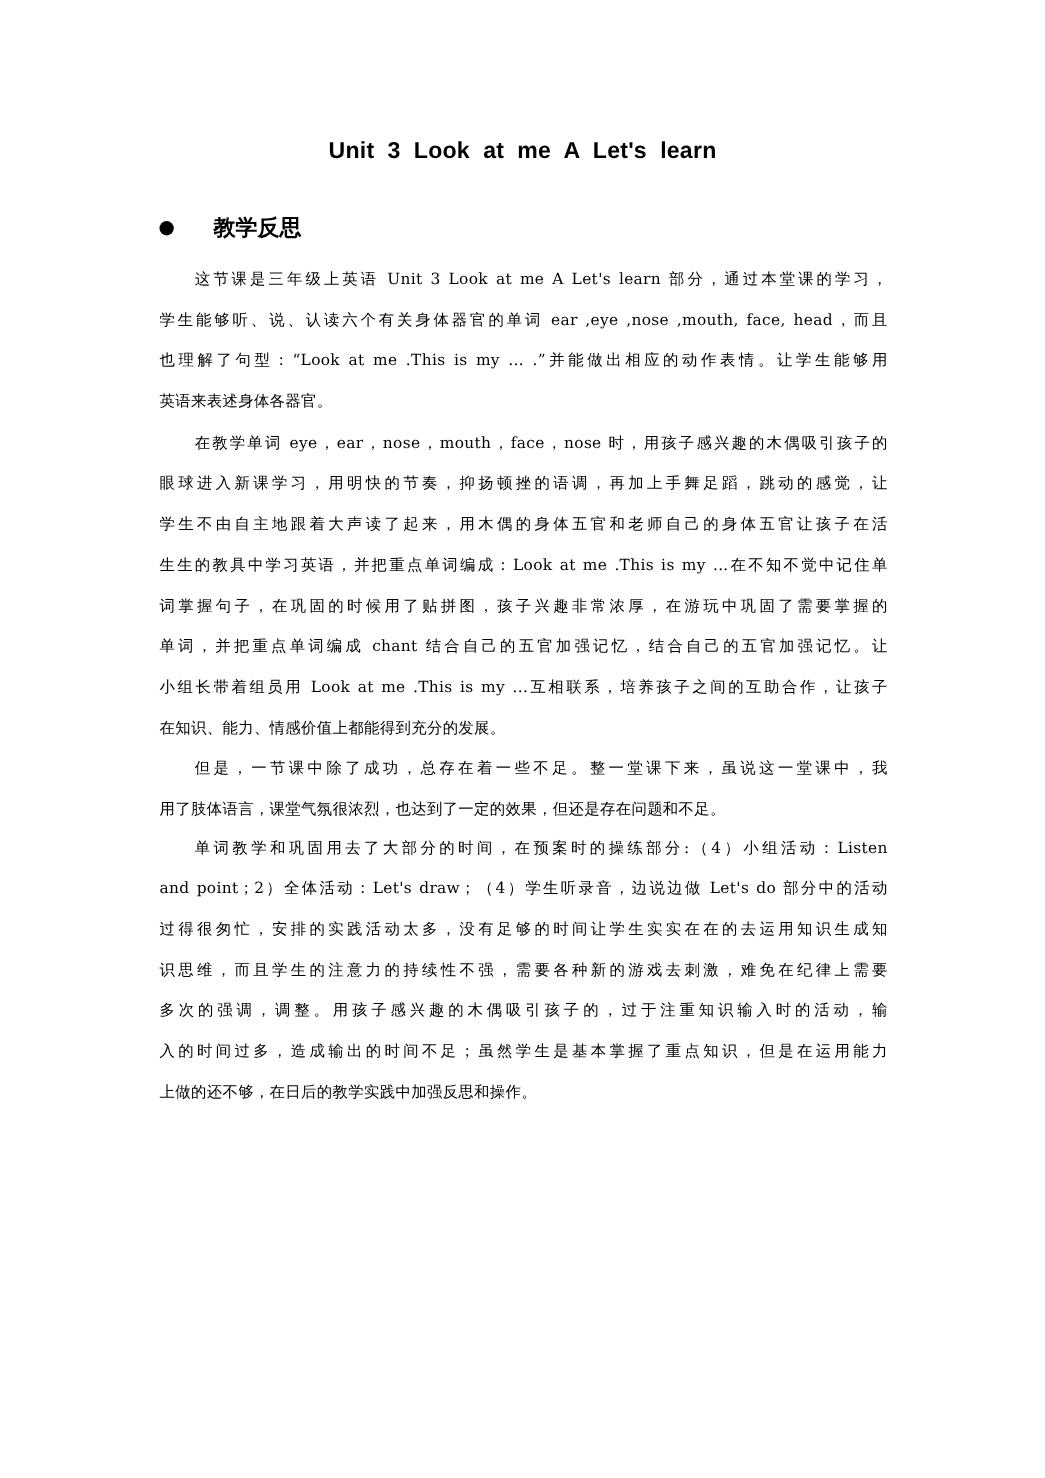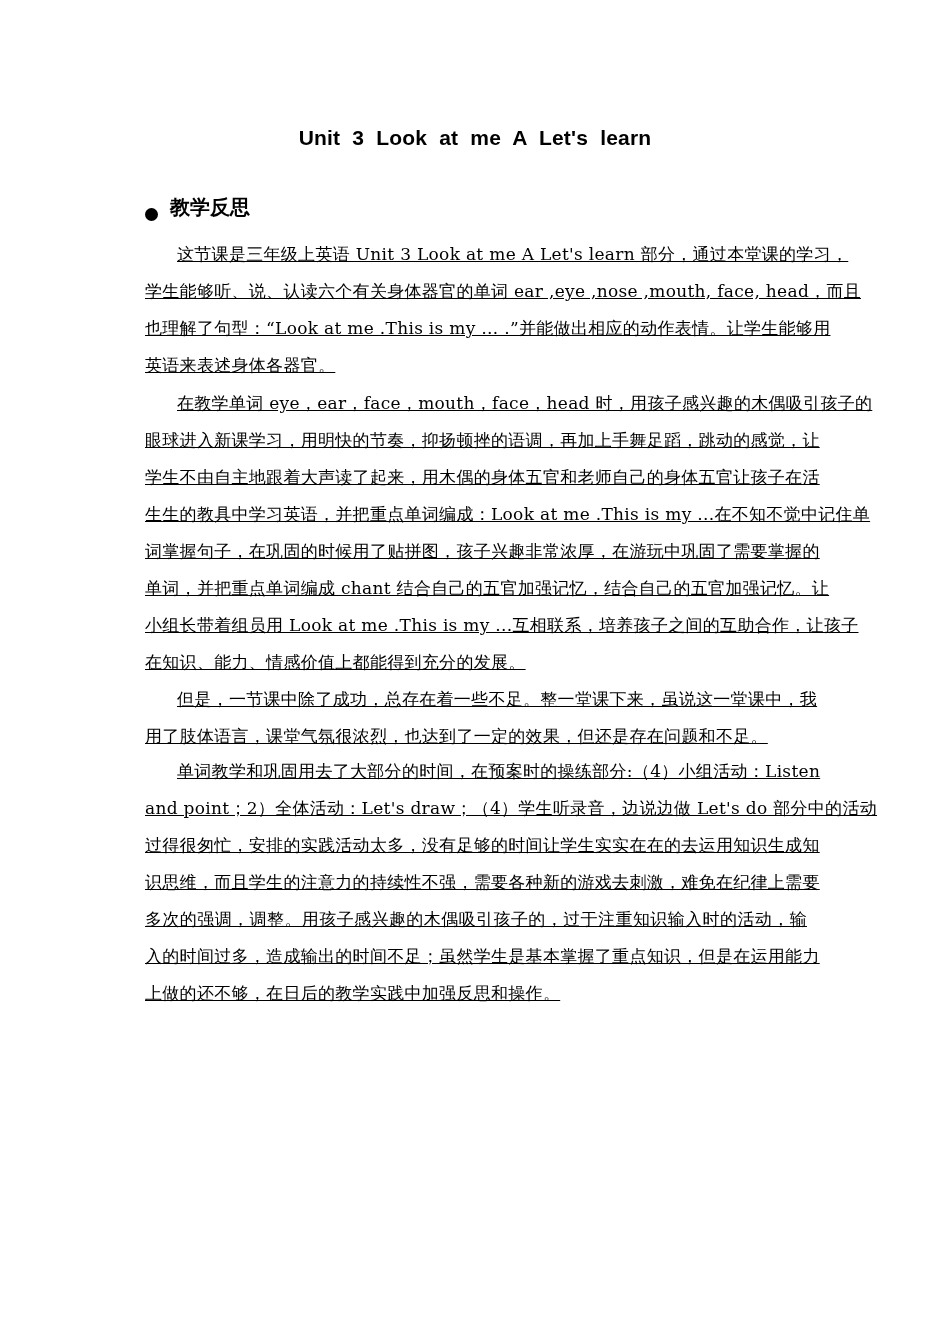--- a/index.html
+++ b/index.html
@@ -3,25 +3,25 @@
 <meta charset="utf-8">
 <style>
   html, body { margin: 0; padding: 0; background: #ffffff; }
   body { width: 950px; height: 1344px; position: relative; overflow: hidden;
          font-family: "DejaVu Serif", "Liberation Serif", serif; color: #000; }
   .page { position: absolute; left: 0; top: 0; width: 950px; height: 1344px; background: #fff; }
   .title { position: absolute; left: 0; width: 950px; top: 126px; text-align: center;
            font-family: "Liberation Sans", "DejaVu Sans", sans-serif; font-weight: bold;
            font-size: 21px; letter-spacing: 0.2px; word-spacing: 6px; }
   .heading { position: absolute; left: 145px; top: 194px; font-size: 20px; font-weight: bold;
-             font-family: "DejaVu Sans", sans-serif; display: flex; align-items: flex-end; }
+             font-family: "DejaVu Sans", sans-serif; display: flex; align-items: center; gap: 24px; }
   .bullet { display: inline-block; width: 13px; height: 13px; border-radius: 50%; background: #000; margin-right: 12px; }
   .body { position: absolute; left: 145px; width: 662px; top: 242px; }
-  .line { position: absolute; left: 0; width: 662px; height: 24px; font-size: 17px; line-height: 24px;
-          white-space: nowrap; text-align: justify; text-align-last: justify; letter-spacing: 0.3px; text-decoration: underline; }
+  .line { position: absolute; left: 0; width: 662px; height: 24px; font-size: 14px; line-height: 24px;
+          white-space: nowrap; text-align: justify; text-align-last: justify; letter-spacing: 0.3px; }
   .line.indent { padding-left: 32px; width: 630px; }
   .line.last { text-align-last: left; }
 </style>
 </head>
 <body>
 
 <div class="page">
   <div class="title">Unit 3  Look  at  me  A  Let's  learn</div>
 
   <div class="heading">
@@ -29,21 +29,21 @@
     <span>教学反思</span>
   </div>
 
   <div class="body">
 
     <div class="line indent" style="top:0px">这节课是三年级上英语 Unit 3 Look at me A Let's learn 部分，通过本堂课的学习，</div>
     <div class="line" style="top:37px">学生能够听、说、认读六个有关身体器官的单词 ear ,eye ,nose ,mouth, face, head，而且</div>
     <div class="line" style="top:74px">也理解了句型：“Look at me .This is my … .”并能做出相应的动作表情。让学生能够用</div>
     <div class="line last" style="top:111px">英语来表述身体各器官。</div>
 
-    <div class="line indent" style="top:149px">在教学单词 eye，ear，face，mouth，face，head 时，用孩子感兴趣的木偶吸引孩子的</div>
+    <div class="line indent" style="top:149px">在教学单词 eye，ear，nose，mouth，face，nose 时，用孩子感兴趣的木偶吸引孩子的</div>
     <div class="line" style="top:186px">眼球进入新课学习，用明快的节奏，抑扬顿挫的语调，再加上手舞足蹈，跳动的感觉，让</div>
     <div class="line" style="top:223px">学生不由自主地跟着大声读了起来，用木偶的身体五官和老师自己的身体五官让孩子在活</div>
     <div class="line" style="top:260px">生生的教具中学习英语，并把重点单词编成：Look at me .This is my ...在不知不觉中记住单</div>
     <div class="line" style="top:297px">词掌握句子，在巩固的时候用了贴拼图，孩子兴趣非常浓厚，在游玩中巩固了需要掌握的</div>
     <div class="line" style="top:334px">单词，并把重点单词编成 chant 结合自己的五官加强记忆，结合自己的五官加强记忆。让</div>
     <div class="line" style="top:371px">小组长带着组员用 Look at me .This is my ...互相联系，培养孩子之间的互助合作，让孩子</div>
     <div class="line last" style="top:408px">在知识、能力、情感价值上都能得到充分的发展。</div>
 
     <div class="line indent" style="top:445px">但是，一节课中除了成功，总存在着一些不足。整一堂课下来，虽说这一堂课中，我</div>
     <div class="line last" style="top:482px">用了肢体语言，课堂气氛很浓烈，也达到了一定的效果，但还是存在问题和不足。</div>

